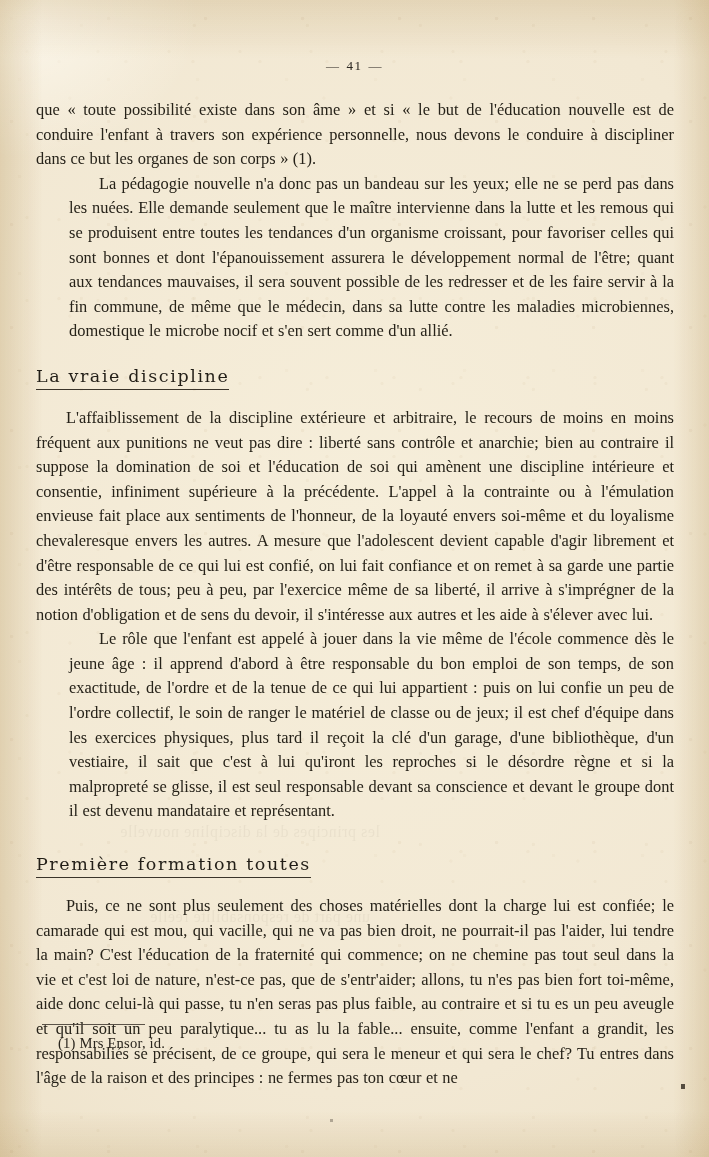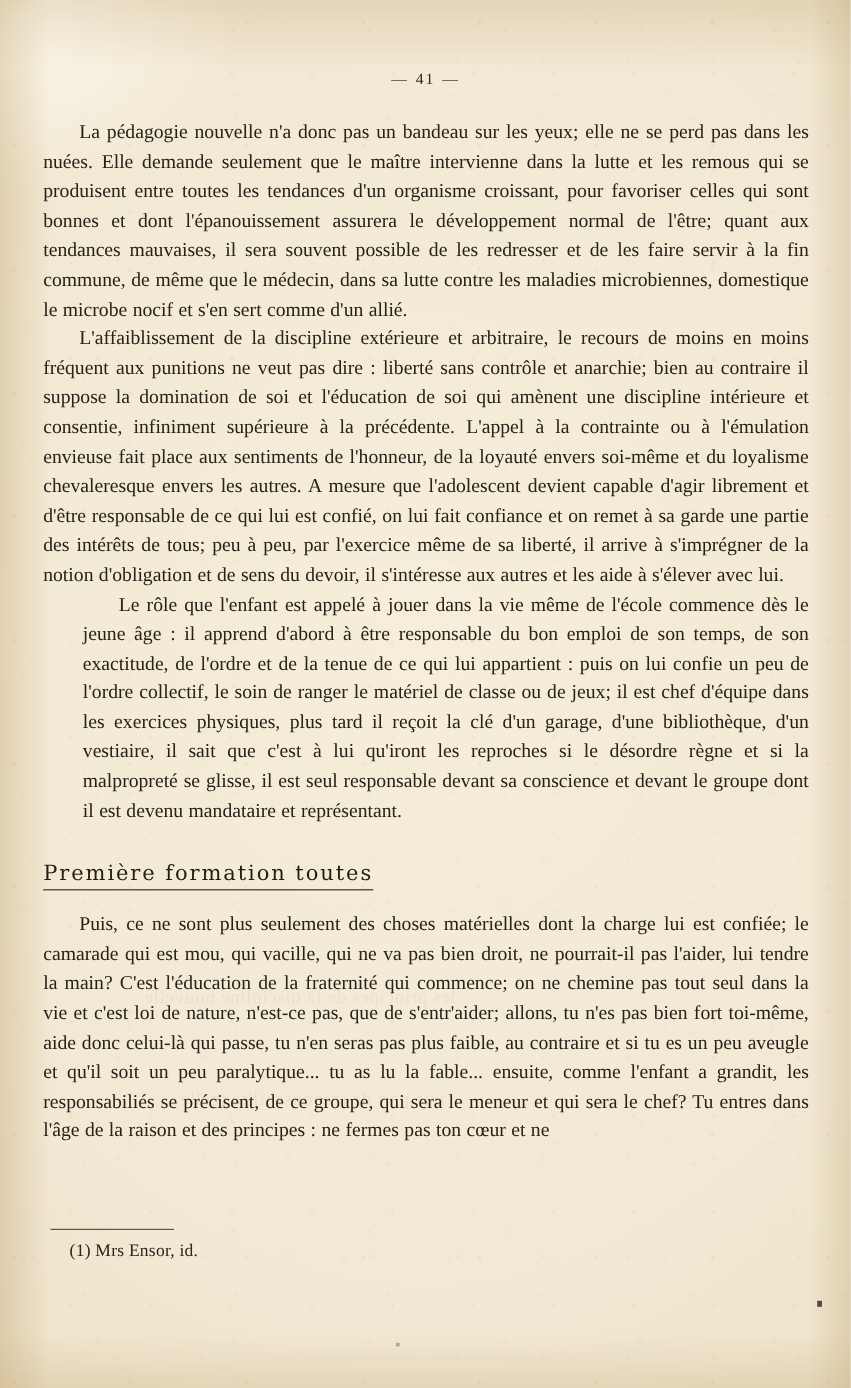--- a/index.html
+++ b/index.html
@@ -161,23 +161,27 @@
   <div class="ghost" style="left:120px; top:820px;">les principes de la discipline nouvelle</div>
   <div class="ghost" style="left:150px; top:905px;">une part de responsabilité réelle</div>
 
   <div class="folio">
     <span class="dash">—</span><span class="num">41</span><span class="dash">—</span>
   </div>
 
   <div class="content">
 
     <div class="block">
+      <p class="para">que « toute possibilité existe dans son âme » et si « le but de l'éducation nouvelle est de conduire l'enfant à travers son expérience personnelle, nous devons le conduire à discipliner dans ce but les organes de son corps » (1).</p>
       <p class="para indent">La pédagogie nouvelle n'a donc pas un bandeau sur les yeux; elle ne se perd pas dans les nuées. Elle demande seulement que le maître intervienne dans la lutte et les remous qui se produisent entre toutes les tendances d'un organisme croissant, pour favoriser celles qui sont bonnes et dont l'épanouissement assurera le développement normal de l'être; quant aux tendances mauvaises, il sera souvent possible de les redresser et de les faire servir à la fin commune, de même que le médecin, dans sa lutte contre les maladies microbiennes, domestique le microbe nocif et s'en sert comme d'un allié.</p>
     </div>
 
+    <div class="heading-wrap">
+      <h2 class="heading">La vraie discipline</h2>
+    </div>
 
     <div class="block">
       <p class="para indent">L'affaiblissement de la discipline extérieure et arbitraire, le recours de moins en moins fréquent aux punitions ne veut pas dire : liberté sans contrôle et anarchie; bien au contraire il suppose la domination de soi et l'éducation de soi qui amènent une discipline intérieure et consentie, infiniment supérieure à la précédente. L'appel à la contrainte ou à l'émulation envieuse fait place aux sentiments de l'honneur, de la loyauté envers soi-même et du loyalisme chevaleresque envers les autres. A mesure que l'adolescent devient capable d'agir librement et d'être responsable de ce qui lui est confié, on lui fait confiance et on remet à sa garde une partie des intérêts de tous; peu à peu, par l'exercice même de sa liberté, il arrive à s'imprégner de la notion d'obligation et de sens du devoir, il s'intéresse aux autres et les aide à s'élever avec lui.</p>
       <p class="para indent">Le rôle que l'enfant est appelé à jouer dans la vie même de l'école commence dès le jeune âge : il apprend d'abord à être responsable du bon emploi de son temps, de son exactitude, de l'ordre et de la tenue de ce qui lui appartient : puis on lui confie un peu de l'ordre collectif, le soin de ranger le matériel de classe ou de jeux; il est chef d'équipe dans les exercices physiques, plus tard il reçoit la clé d'un garage, d'une bibliothèque, d'un vestiaire, il sait que c'est à lui qu'iront les reproches si le désordre règne et si la malpropreté se glisse, il est seul responsable devant sa conscience et devant le groupe dont il est devenu mandataire et représentant.</p>
     </div>
 
     <div class="heading-wrap second">
       <h2 class="heading">Première formation toutes</h2>
     </div>
 

